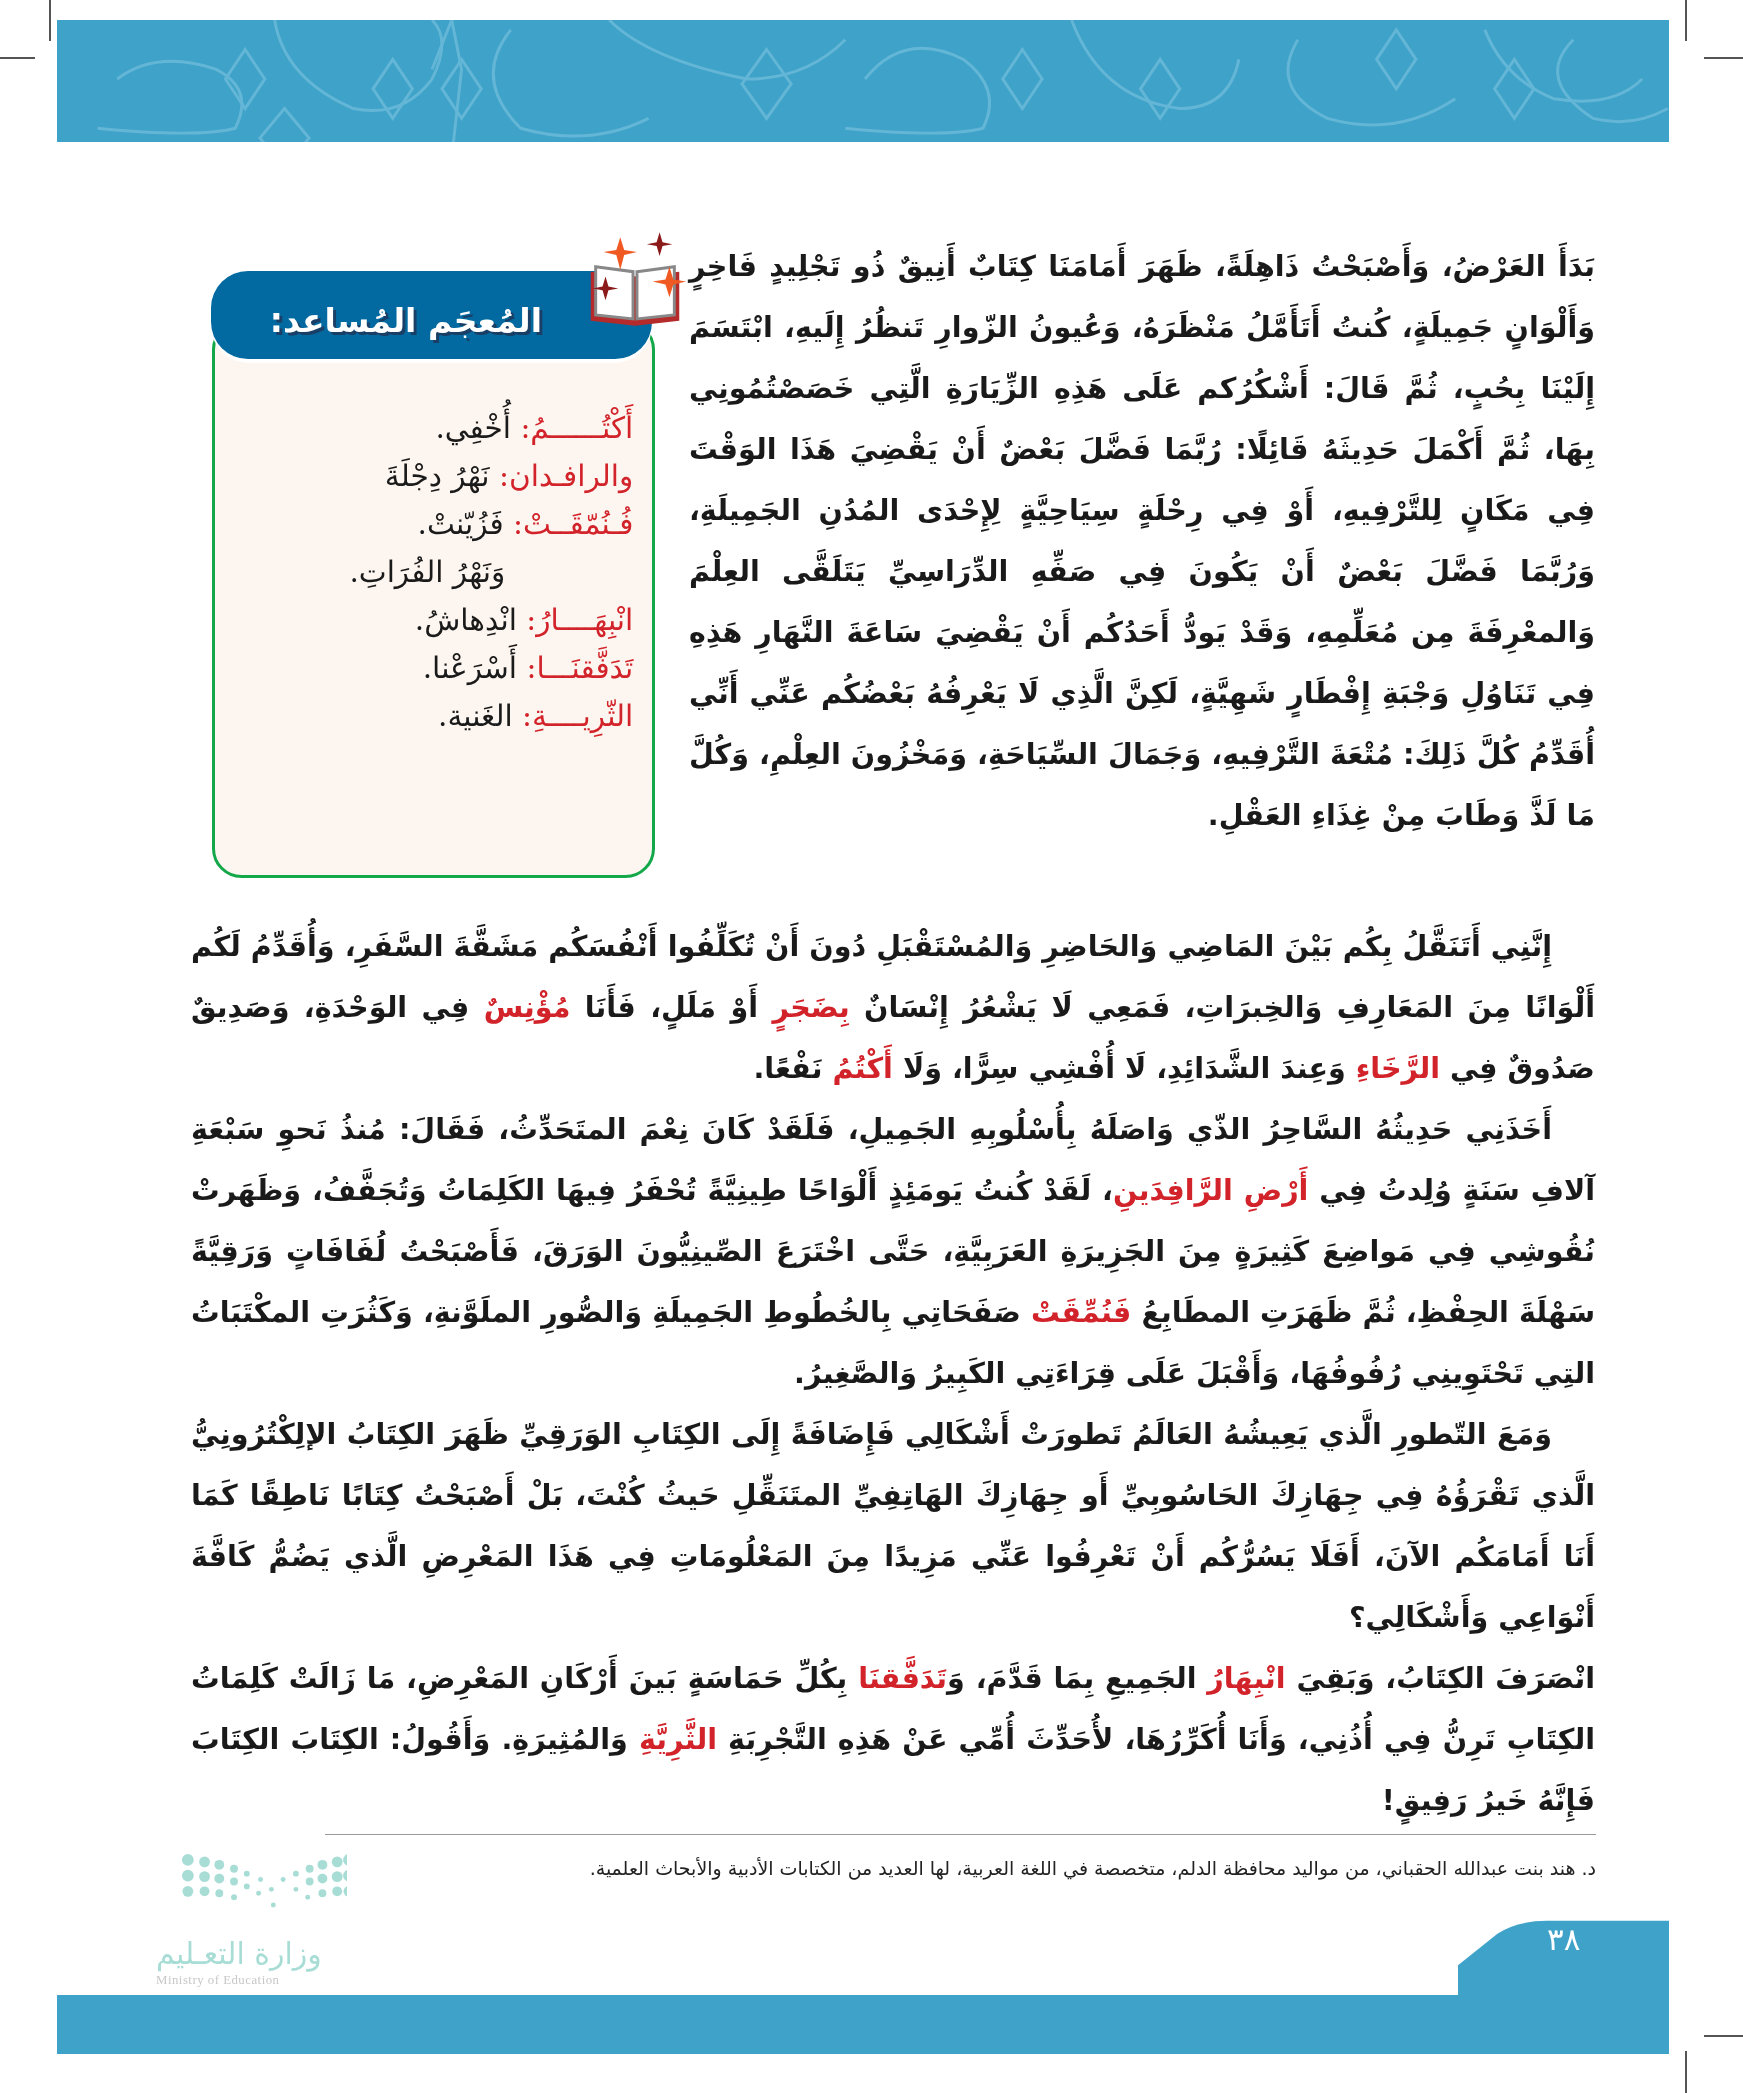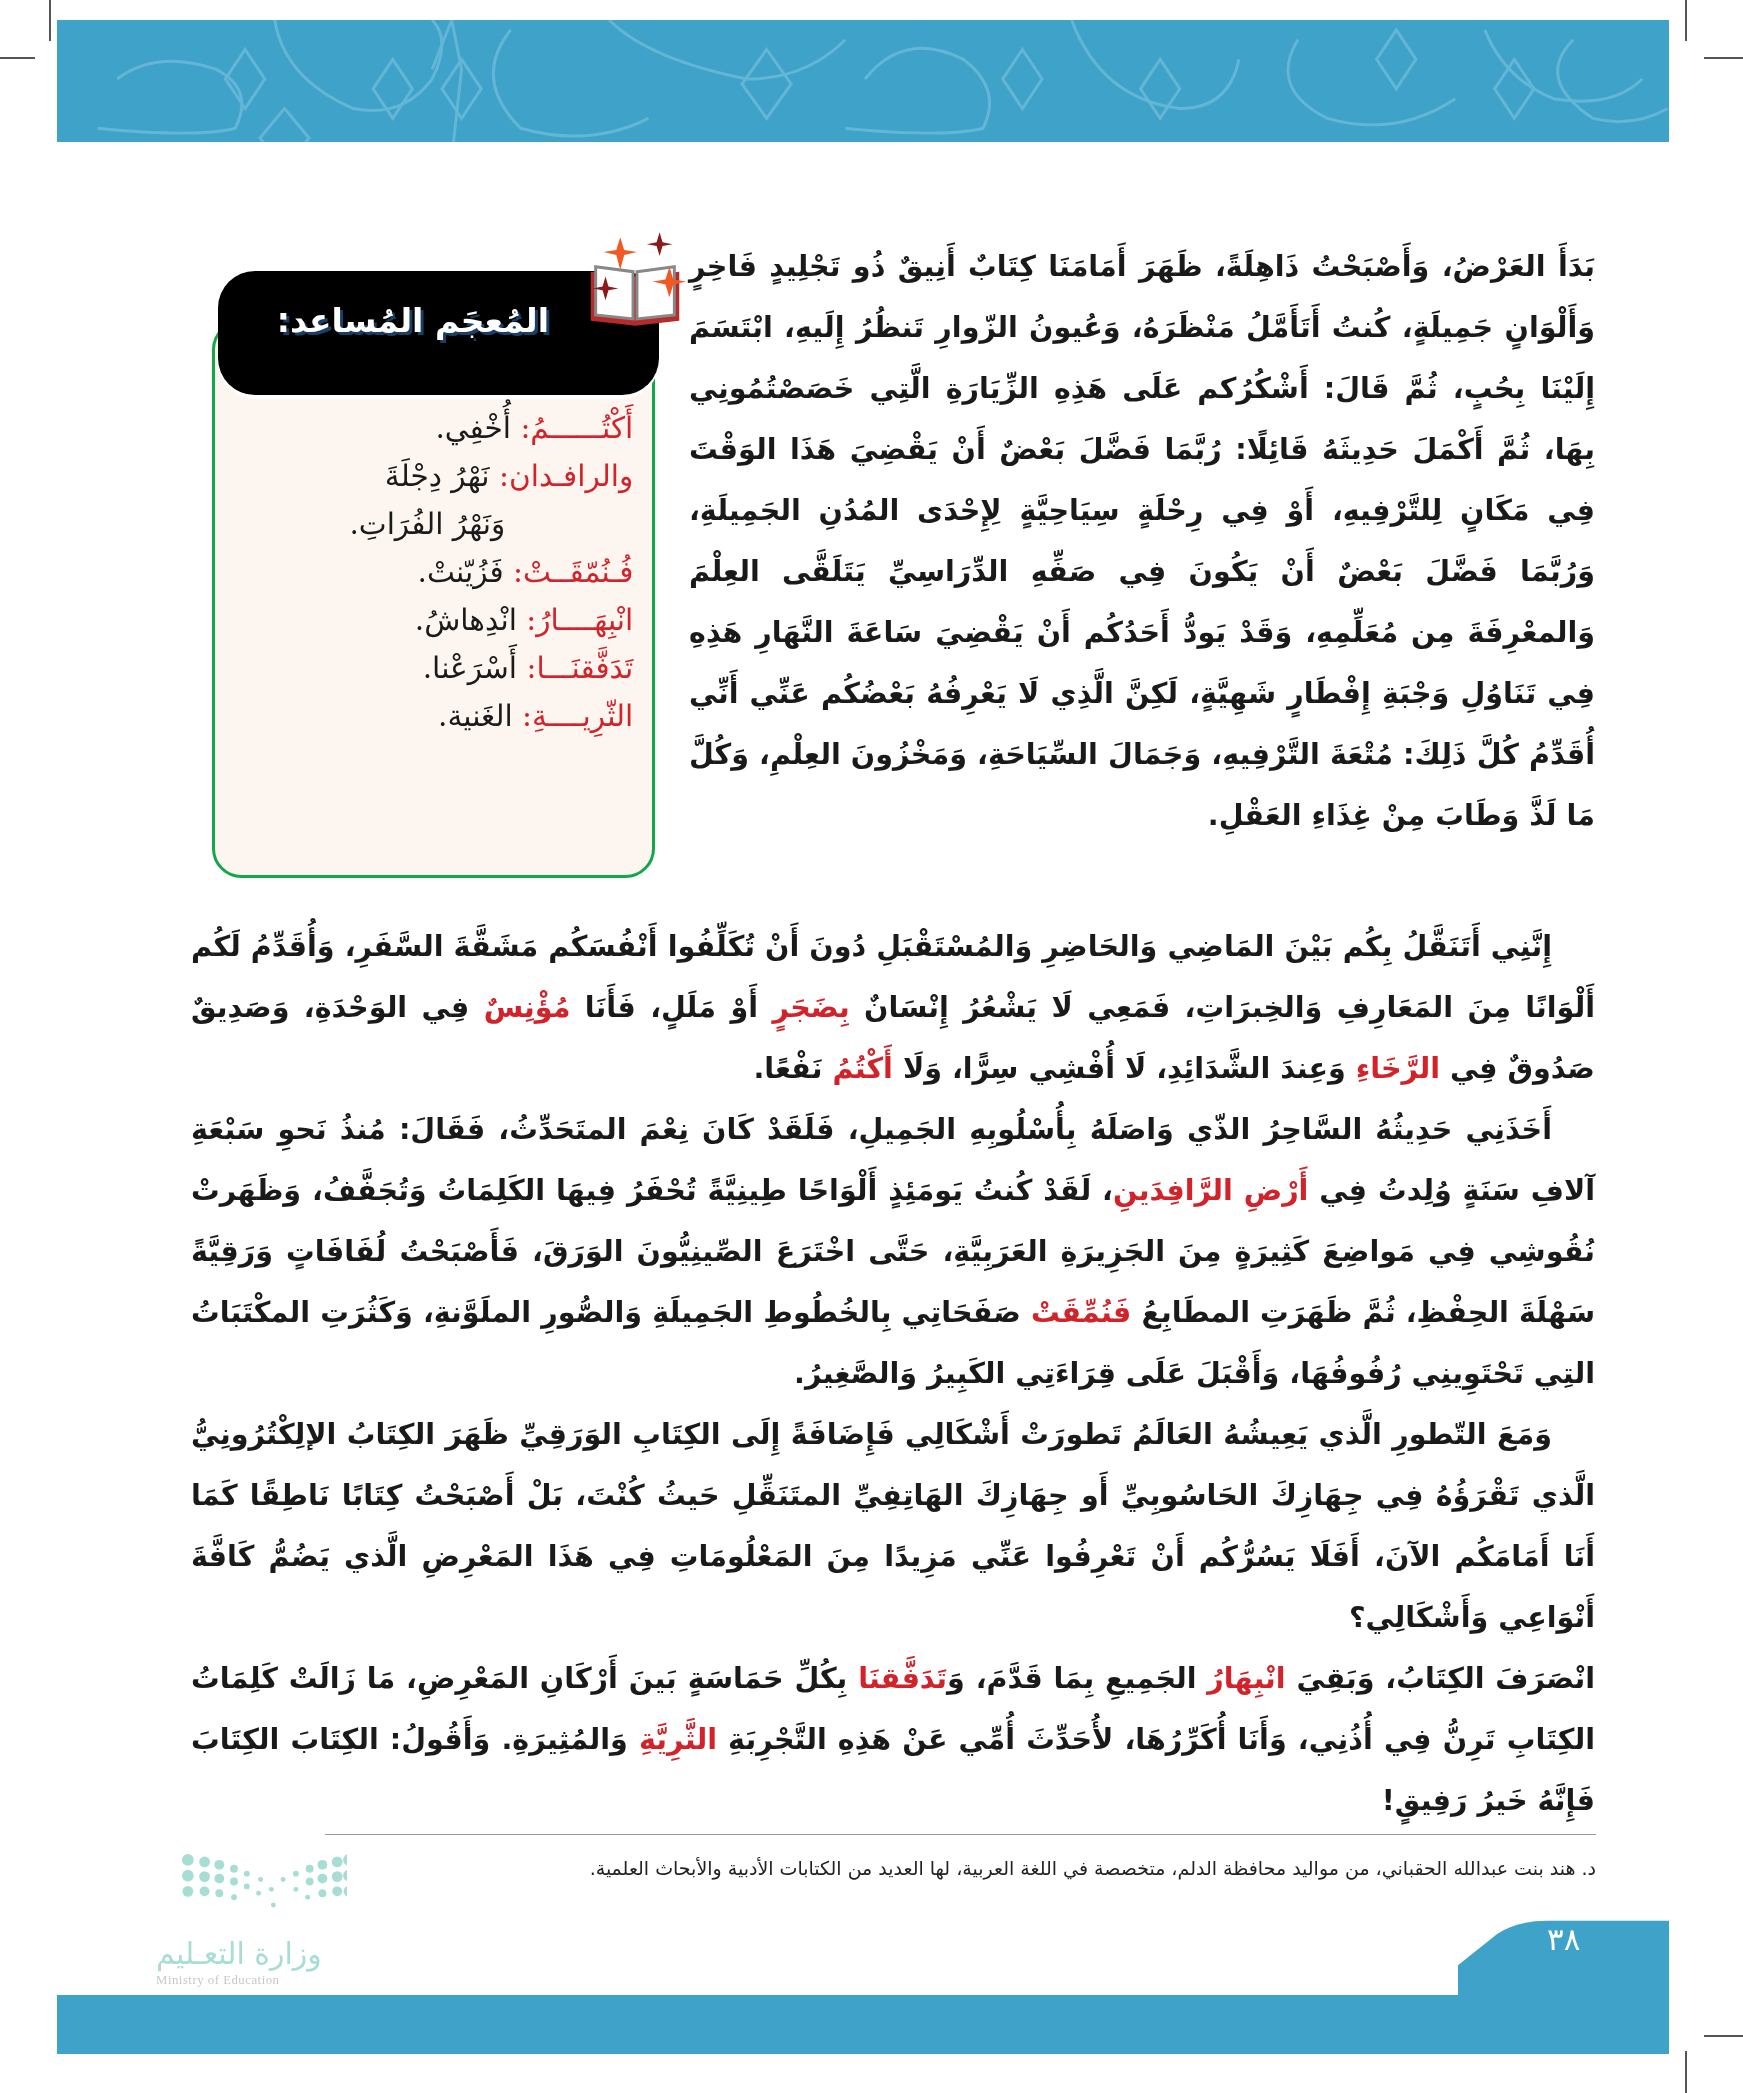--- a/index.html
+++ b/index.html
@@ -27,22 +27,22 @@
   .rest p { text-indent: 43px; margin-left: 24px; }
   
   .dict {
     position: absolute; left: 210px; top: 271px; width: 445px; height: 609px;
   }
   .dict-body {
     position: absolute; left: 2px; top: 49px; width: 437px; height: 552px;
     background: #fdf5ef; border: 3.9px solid #12a84a; border-radius: 29.6px;
   }
   .dict-header {
-    position: absolute; left: 8px; top: 0; width: 441px; height: 124px;
-    background: #000000; border-radius: 37px 37px 37px 37px;
+    position: absolute; left: 1px; top: 0; width: 441px; height: 88px;
+    background: #0369a1; border-radius: 37px 37px 37px 37px;
     box-shadow: 0 3.9px 0 #ffffff;
   }
   .dict-title {
     position: absolute; right: 110px; top: 29.6px; direction: rtl;
     font-family: "DejaVu Sans", sans-serif; font-weight: bold; font-size: 33px;
     color: #ffffff; text-shadow: 3px 3px 0 #1a3f66;
   }
   .book-icon { position: absolute; right: -39px; top: -39px; width: 118px; height: 99px; }
   .dict-list {
     position: absolute; right: 21.7px; top: 133px; width: 404px; direction: rtl;
@@ -129,22 +129,22 @@
     <path d="M20 35 L58 40 L58 88 L20 84 Z" fill="#ffffff" stroke="#888" stroke-width="3"></path>
     <path d="M62 40 L100 35 L100 84 L62 88 Z" fill="#ffffff" stroke="#888" stroke-width="3"></path>
     <path d="M45 5 L49 18 L62 20 L49 23 L45 38 L41 23 L28 20 L41 18 Z" fill="#f05a22"></path>
     <path d="M85 0 L88 10 L98 12 L88 14 L85 24 L82 14 L72 12 L82 10 Z" fill="#8b1a1a"></path>
     <path d="M30 45 L33 55 L43 57 L33 59 L30 69 L27 59 L17 57 L27 55 Z" fill="#8b1a1a"></path>
     <path d="M95 35 L99 48 L112 50 L99 53 L95 66 L91 53 L78 50 L91 48 Z" fill="#f05a22"></path>
   </svg>
   <div class="dict-list">
     <div class="dict-item"><span class="dict-term">أَكْتُــــــمُ:</span><span> أُخْفِي.</span></div>
     <div class="dict-item"><span class="dict-term">والرافـدان:</span><span> نَهْرُ دِجْلَةَ</span></div>
+    <div class="dict-item"><span class="dict-term">فُـنُمّقَــتْ:</span><span> فَزُيّنتْ.</span></div>
     <div class="dict-item dict-cont"><span>وَنَهْرُ الفُرَاتِ.</span></div>
-    <div class="dict-item"><span class="dict-term">فُـنُمّقَــتْ:</span><span> فَزُيّنتْ.</span></div>
     <div class="dict-item"><span class="dict-term">انْبِهَــــارُ:</span><span> انْدِهاشُ.</span></div>
     <div class="dict-item"><span class="dict-term">تَدَفَّقنَـــا:</span><span>  أَسْرَعْنا.</span></div>
     <div class="dict-item"><span class="dict-term">الثّرِيــــةِ:</span><span> الغَنية.</span></div>
   </div>
 </div>
 
 <div class="page">
   <div class="intro">
     <p class="para-text">بَدَأَ العَرْضُ، وَأَصْبَحْتُ ذَاهِلَةً، ظَهَرَ أَمَامَنَا كِتَابٌ أَنِيقٌ ذُو تَجْلِيدٍ فَاخِرٍ وَأَلْوَانٍ جَمِيلَةٍ، كُنتُ أَتَأَمَّلُ مَنْظَرَهُ، وَعُيونُ الزّوارِ تَنظُرُ إِلَيهِ، ابْتَسَمَ إِلَيْنَا بِحُبٍ، ثُمَّ قَالَ: أَشْكُرُكم عَلَى هَذِهِ الزِّيَارَةِ الَّتِي خَصَصْتُمُونِي بِهَا، ثُمَّ أَكْمَلَ حَدِيثَهُ قَائِلًا: رُبَّمَا فَضَّلَ بَعْضٌ أَنْ يَقْضِيَ هَذَا الوَقْتَ فِي مَكَانٍ لِلتَّرْفِيهِ، أَوْ فِي رِحْلَةٍ سِيَاحِيَّةٍ لِإِحْدَى المُدُنِ الجَمِيلَةِ، وَرُبَّمَا فَضَّلَ بَعْضٌ أَنْ يَكُونَ فِي صَفِّهِ الدِّرَاسِيِّ يَتَلَقَّى العِلْمَ وَالمعْرِفَةَ مِن مُعَلِّمِهِ، وَقَدْ يَودُّ أَحَدُكُم أَنْ يَقْضِيَ سَاعَةَ النَّهَارِ هَذِهِ فِي تَنَاوُلِ وَجْبَةِ إِفْطَارٍ شَهِيَّةٍ، لَكِنَّ الَّذِي لَا يَعْرِفُهُ بَعْضُكُم عَنِّي أَنِّي أُقَدِّمُ كُلَّ ذَلِكَ: مُتْعَةَ التَّرْفِيهِ، وَجَمَالَ السِّيَاحَةِ، وَمَخْزُونَ العِلْمِ، وَكُلَّ مَا لَذَّ وَطَابَ مِنْ غِذَاءِ العَقْلِ.</p>
   </div>

